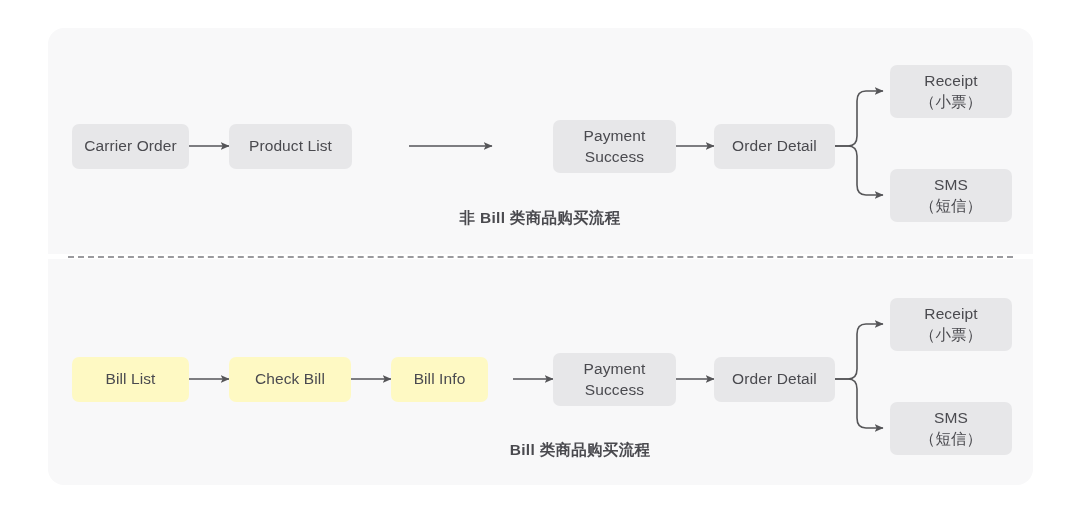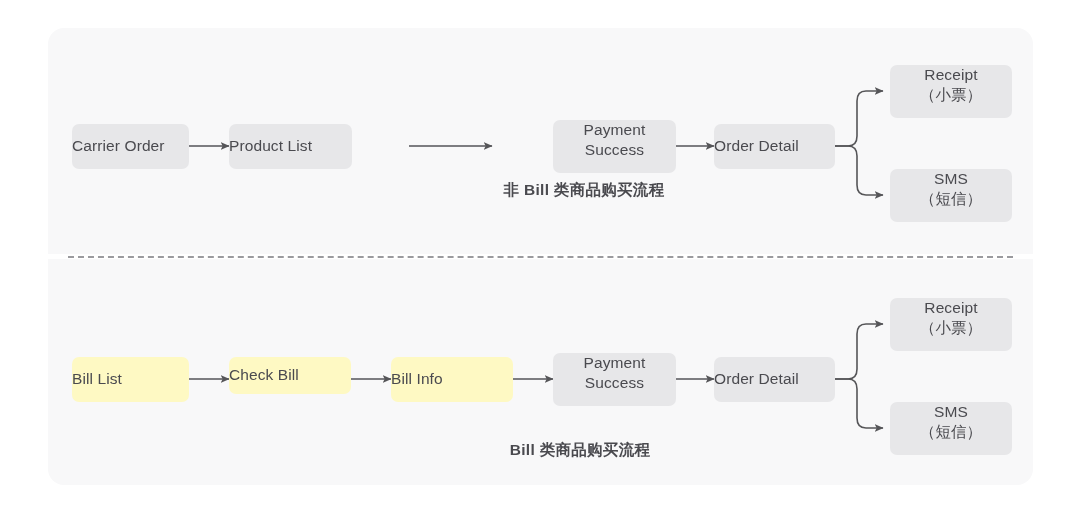--- a/index.html
+++ b/index.html
@@ -46,20 +46,21 @@
     height: 0;
     border-top: 2px dashed #9a9a9e;
   }
 
   
   .node {
     position: absolute;
     box-sizing: border-box;
     display: flex;
     align-items: center;
+    justify-content: center;
     text-align: center;
     border-radius: 7px;
     color: #4a4a4f;
     font-size: 15.5px;
     line-height: 1.30;
     letter-spacing: 0.1px;
   }
   .node.gray { background: #e7e7e9; }
   .node.blue { background: #fef9c3; }
 
@@ -142,31 +143,31 @@
   <div class="node gray" style="left:890px; top:65px; width:122px; height:53px; flex-direction:column;">
     <span>Receipt</span>
     <span>（小票）</span>
   </div>
 
   <div class="node gray" style="left:890px; top:169px; width:122px; height:53px; flex-direction:column;">
     <span>SMS</span>
     <span>（短信）</span>
   </div>
 
-  <div class="caption" style="left:50%; top:180px; transform:translateX(-50%);margin-left:44px;">非 Bill 类商品购买流程</div>
+  <div class="caption" style="left:50%; top:208px; transform:translateX(-50%);">非 Bill 类商品购买流程</div>
 
   <div class="node blue" style="left:72px;  top:357px; width:117px; height:45px;">
     <span>Bill List</span>
   </div>
 
-  <div class="node blue" style="left:229px; top:357px; width:122px; height:37px;">
+  <div class="node blue" style="left:229px; top:357px; width:122px; height:45px;">
     <span>Check Bill</span>
   </div>
 
-  <div class="node blue" style="left:391px; top:357px; width:122px; height:45px;">
+  <div class="node blue" style="left:391px; top:357px; width:97px; height:45px;">
     <span>Bill Info</span>
   </div>
 
   <div class="node gray" style="left:553px; top:353px; width:123px; height:53px; flex-direction:column;">
     <span>Payment</span>
     <span>Success</span>
   </div>
 
   <div class="node gray" style="left:714px; top:357px; width:121px; height:45px;">
     <span>Order Detail</span>

